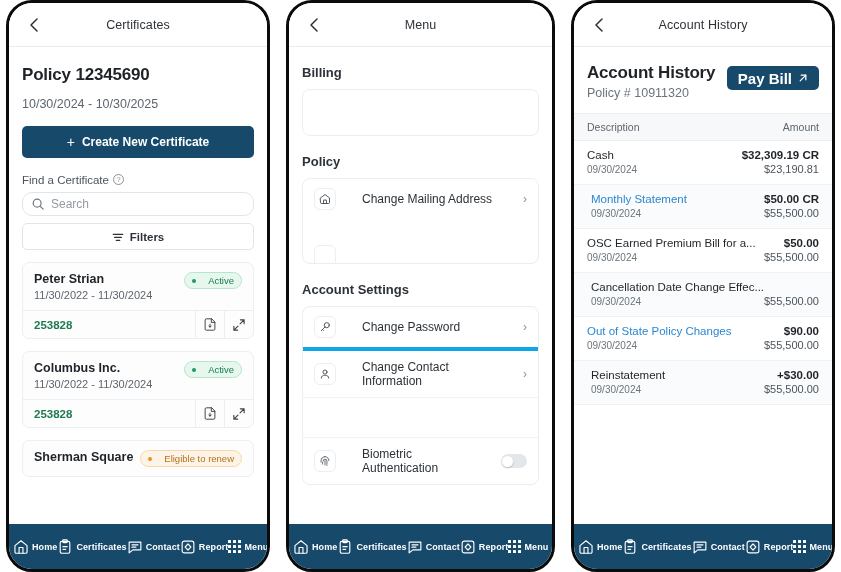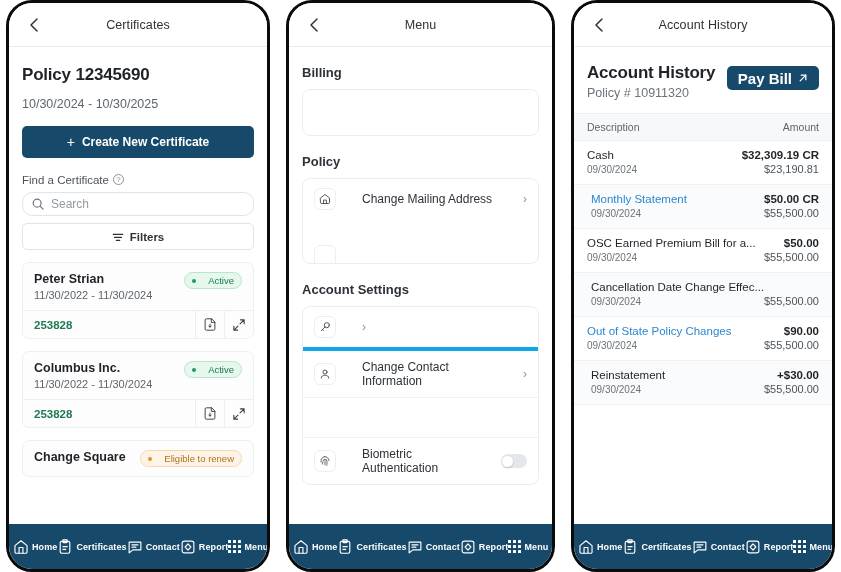--- a/index.html
+++ b/index.html
@@ -439,21 +439,21 @@
                   </svg>
               </span>
             </span>
           </div>
         </div>
 
         <div class="cert-card">
           <div class="cert-top">
             <div class="cert-row1">
               <div>
-                <div class="cert-name">Change Square</div>
+                <div class="cert-name">Sherman Square</div>
                 <div class="cert-dates"></div>
               </div>
               <span class="badge renew">
                 <i class="dot"></i>
                 <span>Eligible to renew</span>
               </span>
             </div>
           </div>
         </div>
       </div>
@@ -546,20 +546,21 @@
 
         <div class="sec-title">Account Settings</div>
         <div class="menu-card settings-card">
           <div class="menu-row">
             <span class="menu-ico">
               <svg width="12" height="12" viewBox="0 0 16 16" fill="none" stroke="currentColor" stroke-width="1.15" stroke-linecap="round" stroke-linejoin="round">
                   <circle cx="10.4" cy="5.6" r="3.4"></circle>
                   <path d="M8 8L3 13M4.6 11.4l1.4 1.4"></path>
                 </svg>
             </span>
+            <span class="menu-label">Change Password</span>
             <span class="menu-chev">›</span>
           </div>
           <div class="menu-row">
             <span class="menu-ico">
               <svg width="12" height="12" viewBox="0 0 16 16" fill="none" stroke="currentColor" stroke-width="1.15" stroke-linecap="round" stroke-linejoin="round">
                   <circle cx="8" cy="5.4" r="2.7"></circle>
                   <path d="M3 13.4c0-2.4 2.2-3.8 5-3.8s5 1.4 5 3.8"></path>
                 </svg>
             </span>
             <span class="menu-label">Change Contact Information</span>

